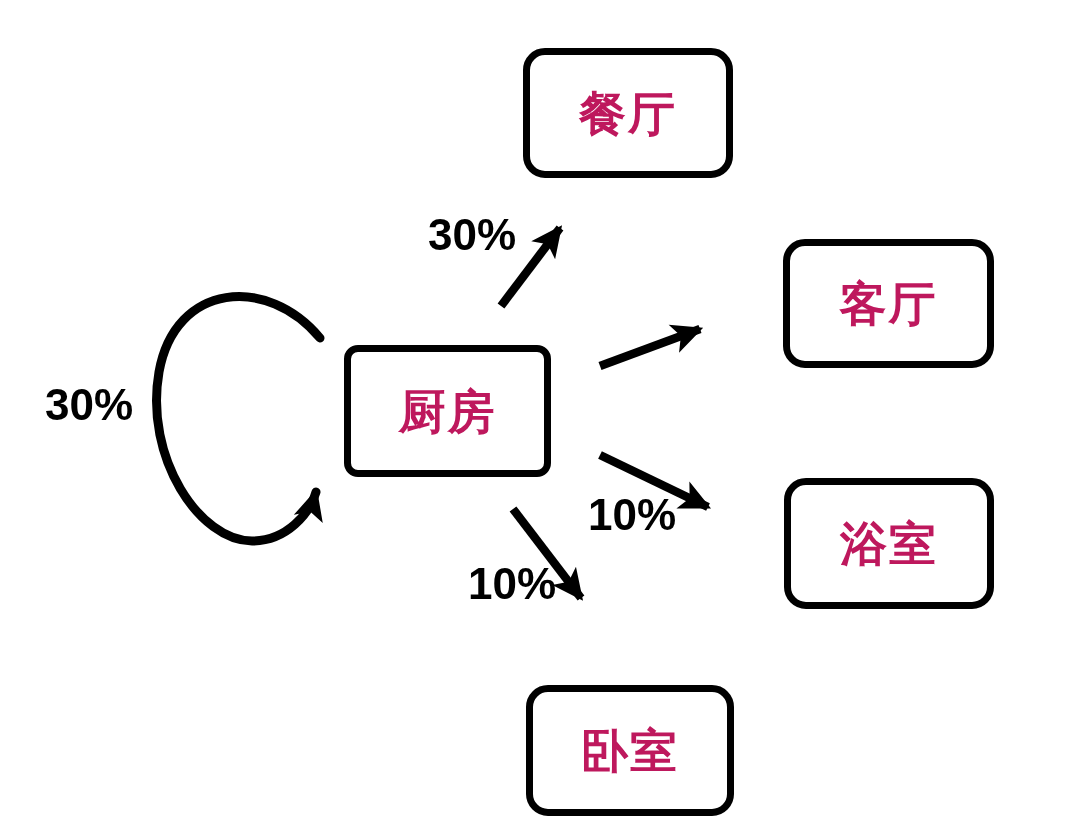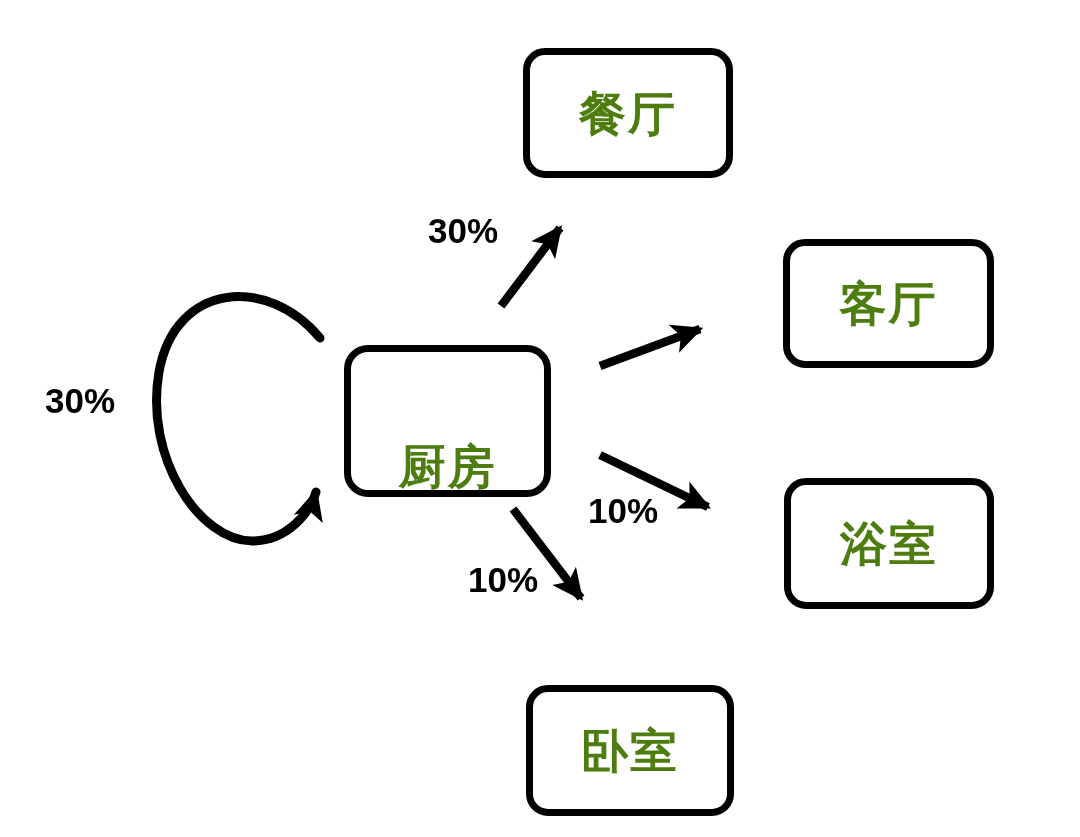--- a/index.html
+++ b/index.html
@@ -32,37 +32,37 @@
     border: 7px solid #000000;
     border-radius: 22px;
     display: flex;
     align-items: center;
     justify-content: center;
   }
   .node-label {
     font-family: "Liberation Sans", "DejaVu Sans", sans-serif;
     font-size: 47px;
     font-weight: 700;
-    color: #4d7c0f;
+    color: #be185d;
     letter-spacing: 2px;
     line-height: 1;
     user-select: none;
   }
   .edge-label {
     position: absolute;
     font-family: "Liberation Sans", "DejaVu Sans", sans-serif;
-    font-size: 35px;
+    font-size: 44px;
     font-weight: 700;
     color: #000000;
     line-height: 1;
     white-space: nowrap;
     user-select: none;
   }
   
-  #node-kitchen   { left: 344px; top: 345px; width: 207px; height: 152px; border-radius: 24px; align-items: flex-end; }
+  #node-kitchen   { left: 344px; top: 345px; width: 207px; height: 132px; border-radius: 14px; }
   #node-dining    { left: 523px; top: 48px;  width: 210px; height: 130px; }
   #node-living    { left: 783px; top: 239px; width: 211px; height: 129px; }
   #node-bathroom  { left: 784px; top: 478px; width: 210px; height: 131px; }
   #node-bedroom   { left: 526px; top: 657px; width: 208px; height: 131px; margin-top: 28px; }
   
   #label-self     { left: 45px;  top: 383px; }
   #label-dining   { left: 428px; top: 213px; }
   #label-living   { left: 578px; top: 283px; }
   #label-bathroom { left: 588px; top: 493px; }
   #label-bedroom  { left: 468px; top: 562px; }

